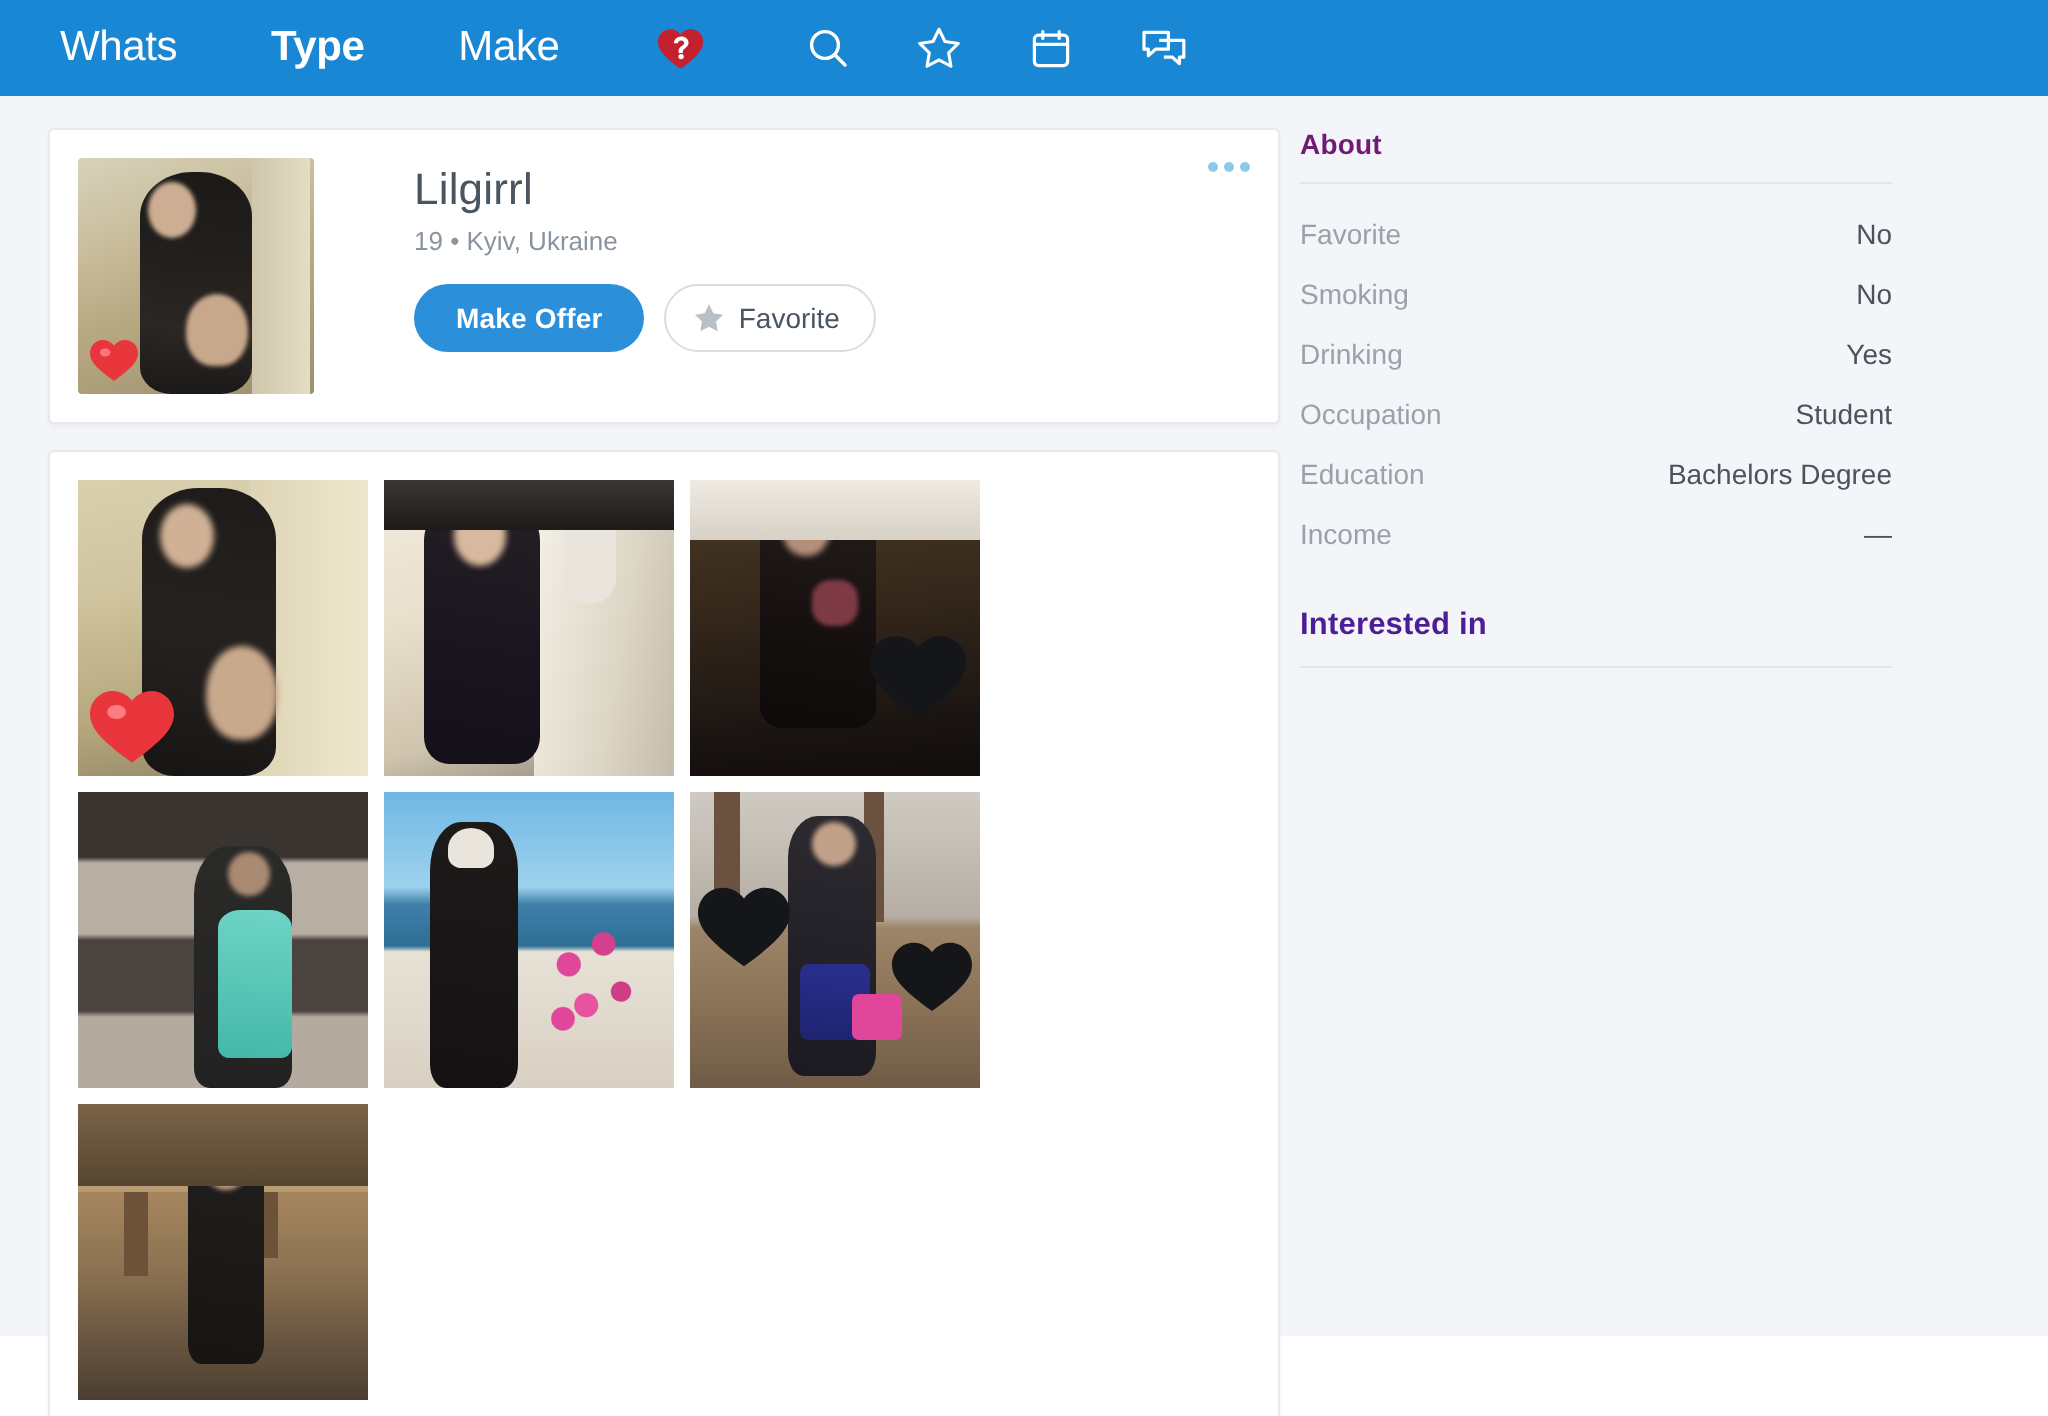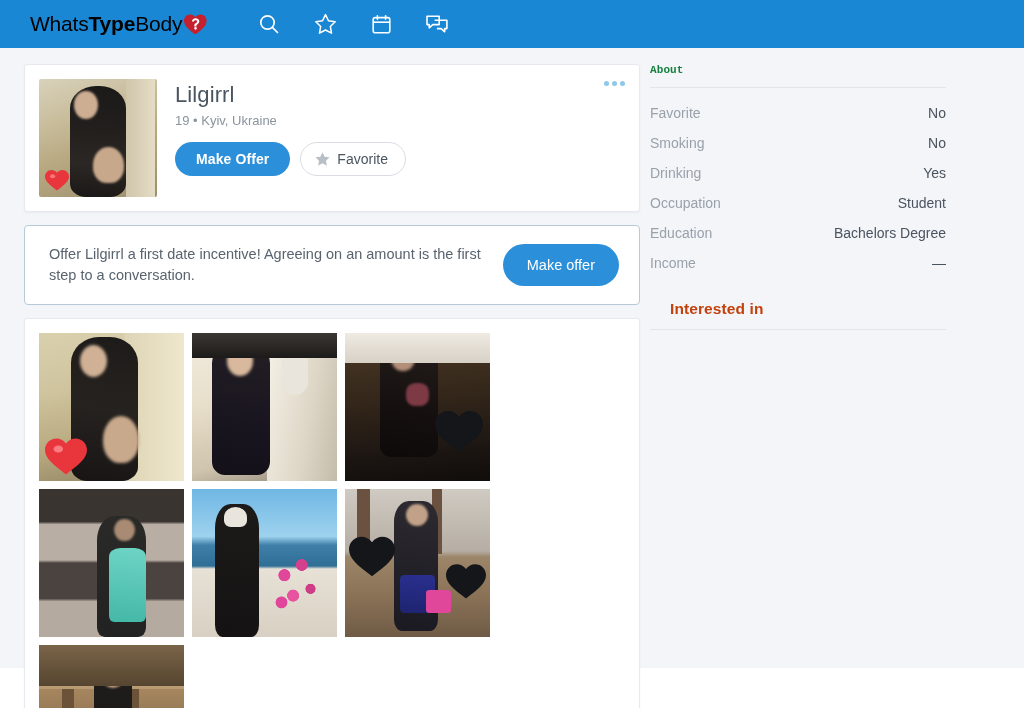--- a/index.html
+++ b/index.html
@@ -17,22 +17,23 @@
     display: flex;
     align-items: center;
     padding: 0 0 0 30px;
     position: relative;
   }
   .logo {
     display: flex;
     align-items: baseline;
     font-size: 21px;
     letter-spacing: -0.2px;
-    color: #000000;
+    color: #ffffff;
     white-space: nowrap;
+    gap: 47px;
   }
   .logo .lt { font-weight: 400; }
   .logo .bd { font-weight: 700; }
   .logo-heart { position: relative; width: 26px; height: 24px; margin-left: 1px; align-self: center; }
   .logo-heart svg { position: absolute; left: 0; top: 0; }
 
   .nav-icons { display: flex; align-items: center; margin-left: 32px; }
   .nav-icon {
     width: 56px; height: 48px;
     display: flex; align-items: center; justify-content: center;
@@ -92,21 +93,21 @@
   .av-door {
     position: absolute; right: 2%; top: 0;
     width: 24%; height: 100%;
     background: linear-gradient(90deg,#cfc6ab,#e4dcc4);
   }
   .av-heart {
     position: absolute; left: 5px; bottom: 5px;
     width: 26px; height: 24px;
   }
 
-  .p-info { padding: 2px 0 0 18px; flex: 1; }
+  .p-info { padding: 2px 0 0 18px; flex: 1; margin-left: 32px; }
   .p-name {
     font-size: 22px; color: #4a5560; font-weight: 400;
     letter-spacing: 0.1px; line-height: 28px;
   }
   .p-meta { font-size: 13px; color: #8a949e; line-height: 20px; margin-top: 2px; }
   .p-seen { font-size: 13px; color: #8a949e; line-height: 20px; }
   .p-actions { display: flex; align-items: center; margin-top: 11px; gap: 10px; }
 
   .btn-primary {
     background: #2b90d9;
@@ -178,48 +179,47 @@
     background: #ddd;
     position: relative;
     overflow: hidden;
     cursor: pointer;
   }
   .tile .ov { position: absolute; inset: 0; }
   .heart-ov { position: absolute; width: 46px; height: 42px; }
 
   
   .side-h {
-    font-size: 11px;
-    color: #15803d;
+    font-size: 14px;
+    color: #701a75;
     font-weight: 700;
     padding-bottom: 11px;
     letter-spacing: 0.1px;
-    font-family: Liberation Mono, monospace;
   }
   .divider { height: 1px; background: #e2e5ea; margin-bottom: 10px; }
   .row {
     display: flex; justify-content: space-between; align-items: baseline;
     padding: 7px 0;
     font-size: 14px;
   }
   .row .k { color: #99a1ab; }
   .row .v { color: #49535e; text-align: right; }
   .side-h2 {
-    font-size: 15.5px; color: #c2410c; font-weight: 700;
-    padding-top: 22px; padding-bottom: 11px; letter-spacing: 0.1px; margin-left: 20px;
+    font-size: 15.5px; color: #4c1d95; font-weight: 700;
+    padding-top: 22px; padding-bottom: 11px; letter-spacing: 0.1px;
   }
 </style>
 </head>
 <body>
 
 <div class="header">
   <div class="logo">
     <span class="lt">Whats</span>
       <span class="bd">Type</span>
-      <span class="lt">Body</span>
+      <span class="lt">Make</span>
     <span class="logo-heart">
       <svg width="26" height="24" viewBox="0 0 26 24">
         <path d="M11.5 22C5 17 1 13.5 1 8.8 1 5.2 3.7 2.6 7.2 2.6c2 0 3.9 1 5.1 2.6C13.5 3.6 15.4 2.6 17.4 2.6c3.5 0 6.2 2.6 6.2 6.2 0 4.7-4 8.2-10.5 13.2z" fill="#c4202e"></path>
         <path d="M12.6 6.2c2.1 0 3.7 1.3 3.7 3.1 0 1.3-.7 2.1-1.8 2.9-.9.6-1.1 1-1.1 1.7v.6h-2.1v-.9c0-1.2.5-1.9 1.6-2.6.9-.6 1.2-.9 1.2-1.6 0-.7-.6-1.2-1.5-1.2-.9 0-1.5.5-1.6 1.4H8.9c.1-1.9 1.6-3.4 3.7-3.4zm-1.4 10.1a1.35 1.35 0 112.7 0 1.35 1.35 0 01-2.7 0z" fill="#ffffff"></path>
       </svg>
     </span>
   </div>
 
   <div class="nav-icons">
     <div class="nav-icon">
@@ -280,24 +280,20 @@
         </div>
       </div>
 
       <div class="dots">
         <i></i>
         <i></i>
         <i></i>
       </div>
     </div>
 
-    <div class="offer-card">
-      <div class="offer-text">Offer Lilgirrl a first date incentive! Agreeing on an amount is the first step to a conversation.</div>
-      <button class="btn-offer">Make offer</button>
-    </div>
 
     <div class="card gallery-card">
       <div class="grid">
 
         <div class="tile" style="background:linear-gradient(170deg,#d9d0ae 0%,#cfc49e 35%,#b7a87e 70%,#8e8262 100%);">
           <div class="ov" style="background:linear-gradient(90deg,transparent 58%,#ded5b6 60%,#efe7cd 100%);"></div>
           <div class="ov" style="left:22%;top:3%;width:46%;height:97%;background:linear-gradient(190deg,#1d1b19,#262220 50%,#171514);border-radius:42% 42% 24% 24%/18% 18% 10% 10%;"></div>
           <div class="ov" style="left:28%;top:8%;width:19%;height:22%;background:#d0b195;border-radius:50%;filter:blur(1.5px);"></div>
           <div class="ov" style="left:44%;top:56%;width:25%;height:32%;background:#c9a98c;border-radius:50% 50% 45% 45%;filter:blur(1.5px);"></div>
           <svg class="heart-ov" style="left:4px;bottom:4px;" viewBox="0 0 26 24">

